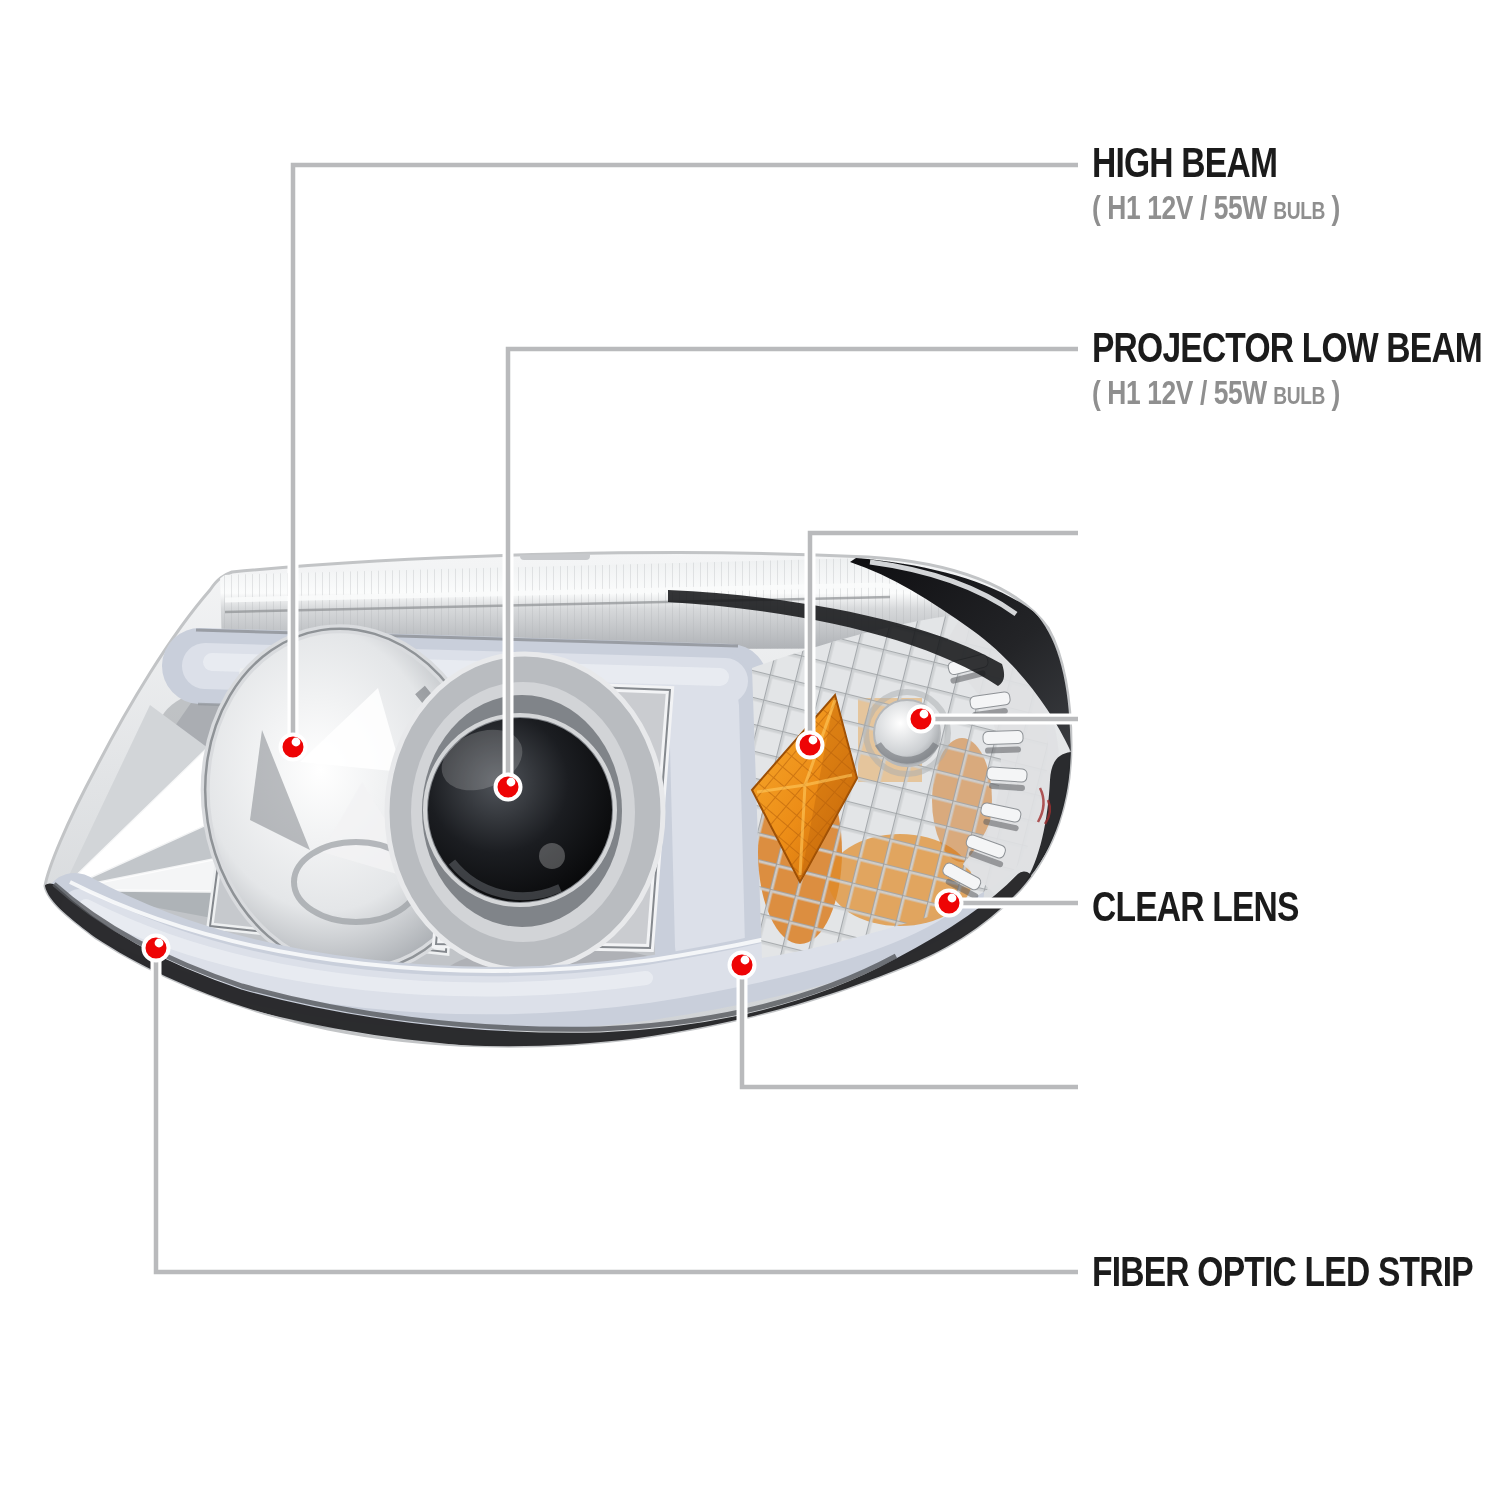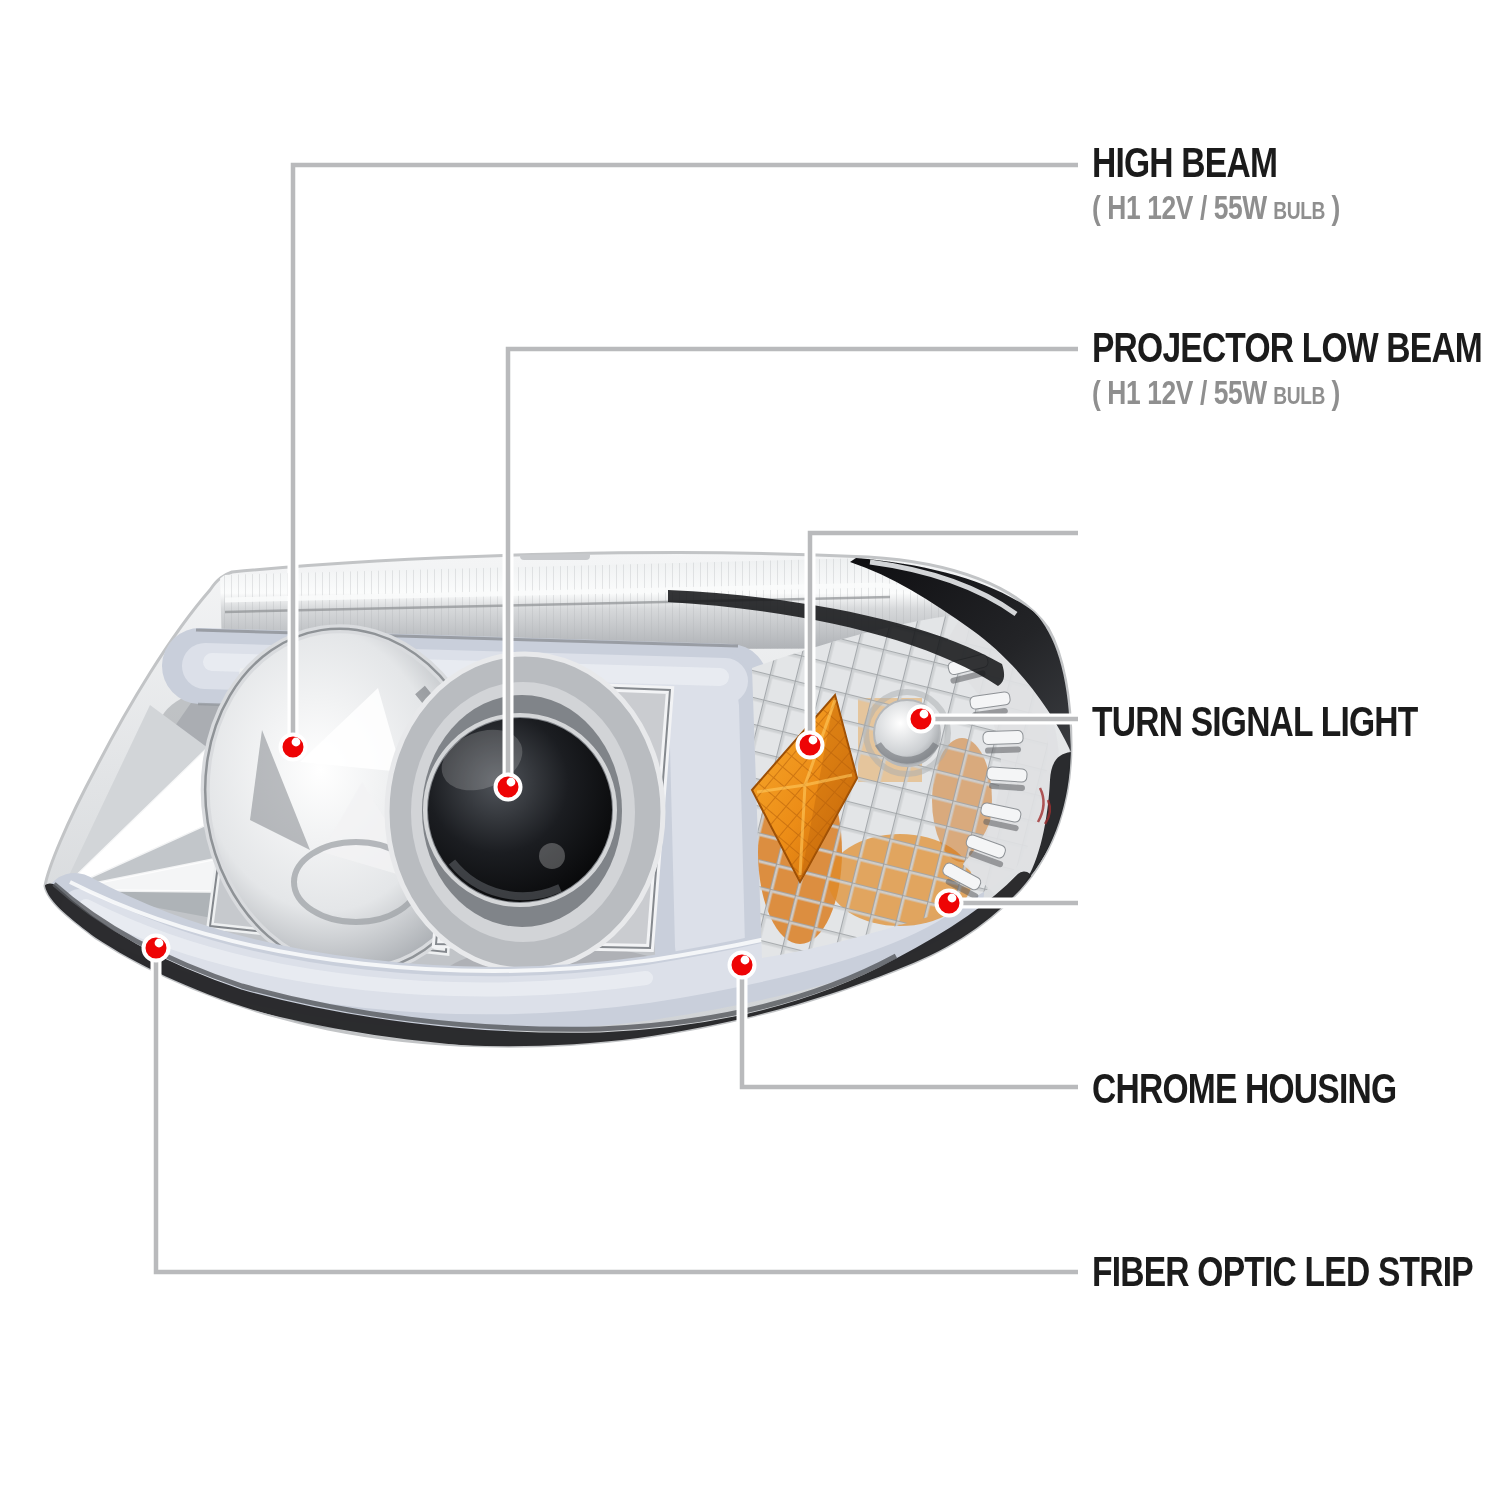--- a/index.html
+++ b/index.html
@@ -275,26 +275,23 @@
     <div class="cl-title">HIGH BEAM</div>
     <div class="cl-spec"><span>( H1  12V / 55W</span><span class="gap"></span><span class="small">BULB</span><span class="gap"></span><span>)</span></div>
   </div>
 
   <div class="callout-label" style="top:327px">
     <div class="cl-title">PROJECTOR LOW BEAM</div>
     <div class="cl-spec"><span>( H1  12V / 55W</span><span class="gap"></span><span class="small">BULB</span><span class="gap"></span><span>)</span></div>
   </div>
 
 
-  <div class="callout-label" style="top:701px">
-    <div class="cl-title">TURN SIGNAL LIGHT</div>
-  </div>
-
-
-  <div class="callout-label" style="top:1068px">
-    <div class="cl-title">CHROME HOUSING</div>
-  </div>
+
+  <div class="callout-label" style="top:886px">
+    <div class="cl-title">CLEAR LENS</div>
+  </div>
+
 
   <div class="callout-label" style="top:1251px">
     <div class="cl-title">FIBER OPTIC LED STRIP</div>
   </div>
 
 </div>
 
 </body></html>

